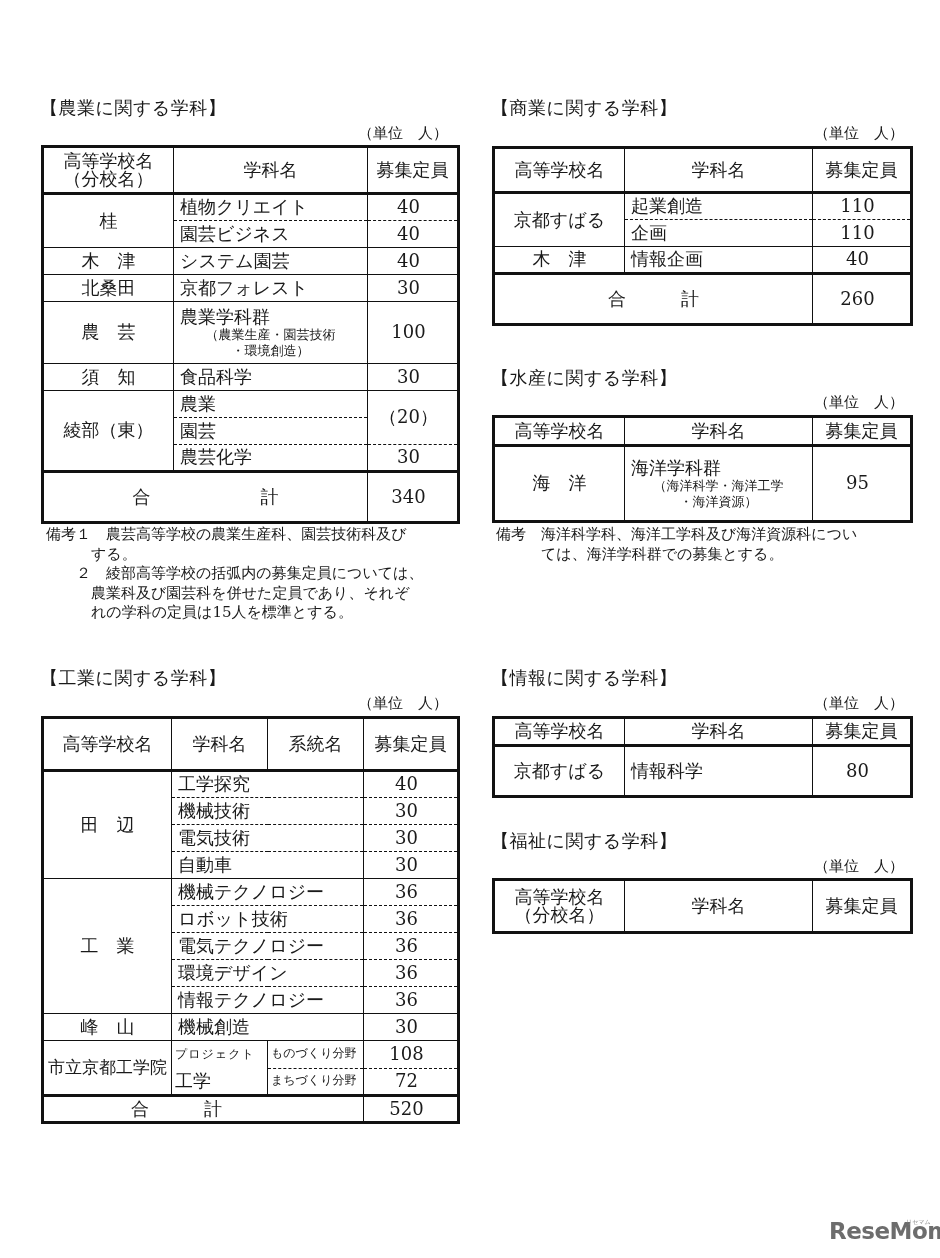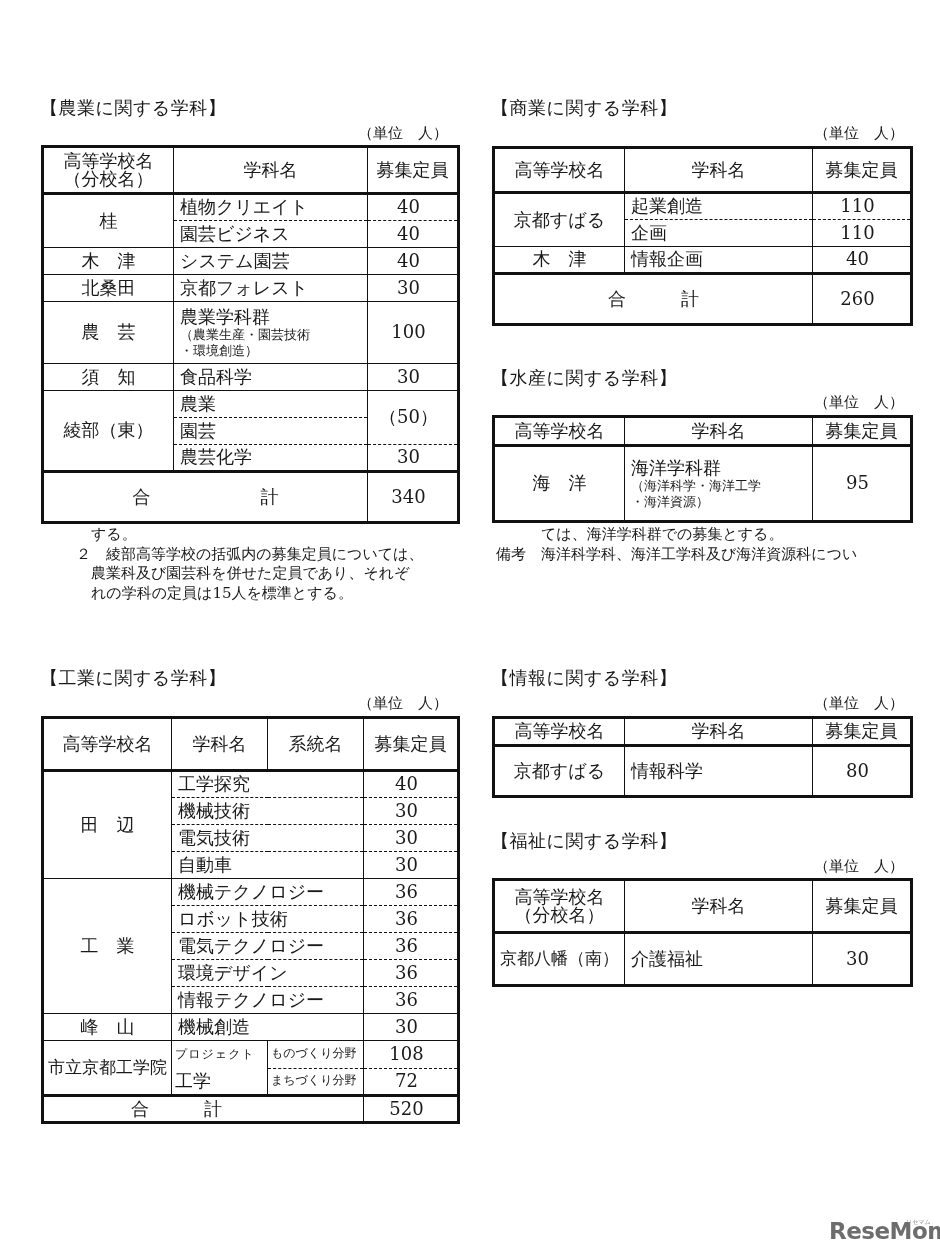--- a/index.html
+++ b/index.html
@@ -11,21 +11,21 @@
   table.t { position:absolute; border-collapse:collapse; border:3px solid #111; table-layout:fixed; }
   table.t td, table.t th { border:1px solid #111; padding:0 6px; font-weight:normal; font-size:18px; line-height:1.15; overflow:hidden; white-space:nowrap; }
   table.t th { text-align:center; }
   table.t tr.hdr th { border-bottom:3px solid #111; }
   table.t tr.total td { border-top:3px solid #111; }
   td.c { text-align:center; }
   td.r { text-align:center; padding-right:14px !important; }
   td.l { text-align:left; }
   .dot-b { border-bottom:1px dashed #111 !important; }
   .nodot-t { border-top:none !important; }
-  .small { font-size:13px; line-height:1.2; display:block; }
+  .small { font-size:13px; line-height:1.2; display:block;text-align:center; }
   .tiny { font-size:12px !important; }
   .note { font-size:15px; line-height:19.5px; white-space:nowrap; }
   .logo { font-family:"DejaVu Sans","Liberation Sans",sans-serif; font-weight:bold; color:#6d6d6d; font-size:23px; letter-spacing:-0.5px; }
 </style>
 </head>
 <body>
 
 <div class="abs sec-title" style="left:40px;top:96px;">【農業に関する学科】</div>
 <div class="abs unit" style="left:358px;top:124px;">（単位　人）</div>
 <table class="t" style="left:41px;top:145px;width:416px;">
@@ -72,38 +72,39 @@
     <td class="r">100</td>
   </tr>
   <tr style="height:27px;">
     <td class="c">須　知</td>
     <td class="l">食品科学</td>
     <td class="r">30</td>
   </tr>
   <tr style="height:27px;">
     <td class="c" rowspan="3">綾部（東）</td>
     <td class="l dot-b">農業</td>
-    <td class="r dot-b" rowspan="2">（50）</td>
+    <td class="r dot-b" rowspan="2">（20）</td>
   </tr>
   <tr style="height:27px;">
     <td class="l nodot-t dot-b">園芸</td>
   </tr>
   <tr style="height:27px;">
     <td class="l nodot-t">農芸化学</td>
     <td class="r nodot-t">30</td>
   </tr>
   <tr class="total" style="height:51px;">
     <td colspan="2" class="c">
       <span>合</span><span style="display:inline-block;width:110px;"></span><span>計</span>
     </td>
     <td class="r">340</td>
   </tr>
 </tbody>
   </table>
 <div class="abs" style="left:46px;top:525px;">
+  <div class="note">備考１　農芸高等学校の農業生産科、園芸技術科及び</div>
   <div class="note">　　　する。</div>
   <div class="note">　　２　綾部高等学校の括弧内の募集定員については、</div>
   <div class="note">　　　農業科及び園芸科を併せた定員であり、それぞ</div>
   <div class="note">　　　れの学科の定員は15人を標準とする。</div>
 </div>
 
 <div class="abs sec-title" style="left:491px;top:96px;">【商業に関する学科】</div>
 <div class="abs unit" style="left:814px;top:124px;">（単位　人）</div>
 <table class="t" style="left:492px;top:146px;width:418px;">
   <colgroup>
@@ -159,22 +160,22 @@
     <td class="l">
       <span>海洋学科群</span>
       <span class="small">（海洋科学・海洋工学</span>
       <span class="small">・海洋資源）</span>
     </td>
     <td class="r">95</td>
   </tr>
 </tbody>
   </table>
 <div class="abs" style="left:496px;top:525px;">
+  <div class="note">備考　海洋科学科、海洋工学科及び海洋資源科につい</div>
   <div class="note">　　　ては、海洋学科群での募集とする。</div>
-  <div class="note">備考　海洋科学科、海洋工学科及び海洋資源科につい</div>
 </div>
 
 <div class="abs sec-title" style="left:40px;top:666px;">【工業に関する学科】</div>
 <div class="abs unit" style="left:358px;top:694px;">（単位　人）</div>
 <table class="t" style="left:41px;top:716px;width:416px;">
   <colgroup>
       <col style="width:129px">
       <col style="width:96px">
       <col style="width:96px">
       <col style="width:95px">
@@ -287,24 +288,19 @@
     </colgroup>
   <tbody>
       <tr class="hdr" style="height:53px;">
     <th style="line-height:1.0;">
       <span>高等学校名</span><br>
       <span>（分校名）</span>
     </th>
     <th>学科名</th>
     <th>募集定員</th>
   </tr>
-  <tr style="height:53px;">
-    <td class="c" style="padding:0 2px;font-size:17px;">京都八幡（南）</td>
-    <td class="l">介護福祉</td>
-    <td class="r">30</td>
-  </tr>
 </tbody>
   </table>
 
 <div class="abs" style="left:829px;top:1218px;">
   <span class="logo">ReseMom</span>
 </div>
 <div class="abs" style="left:906px;top:1218px;font-size:6px;color:#888;font-family:'DejaVu Sans',sans-serif;">リセマム</div>
 
 </body></html>

